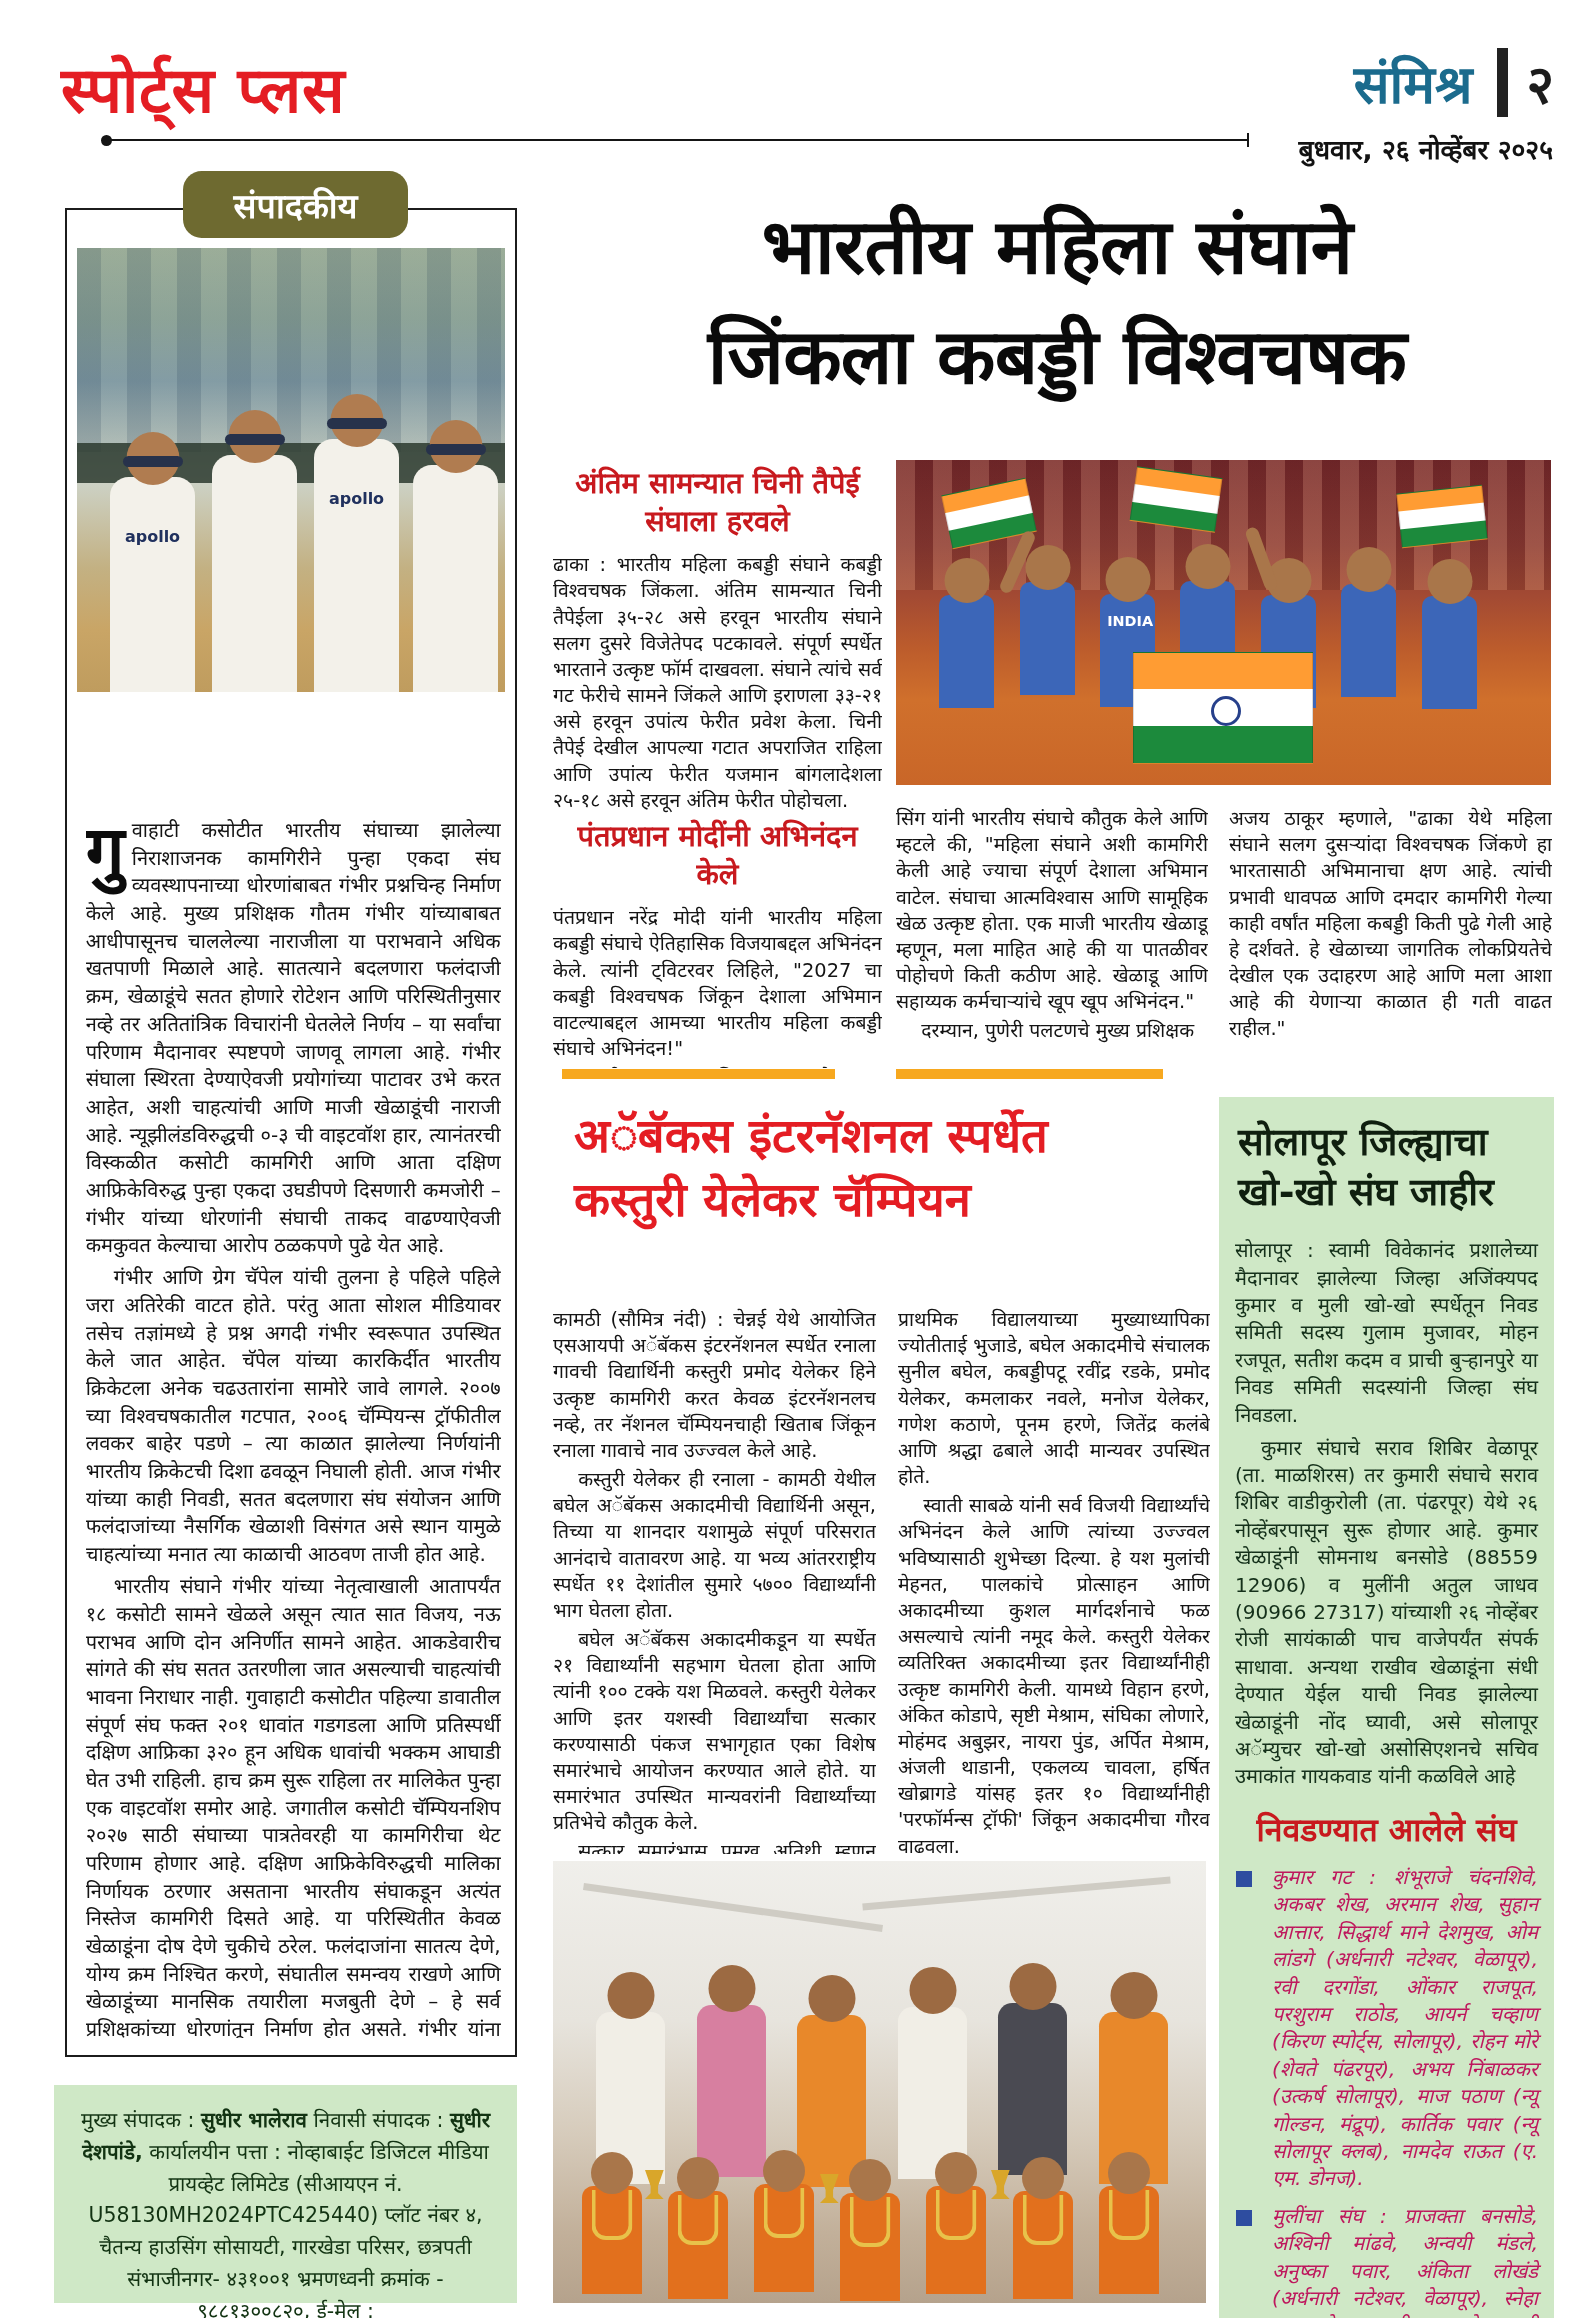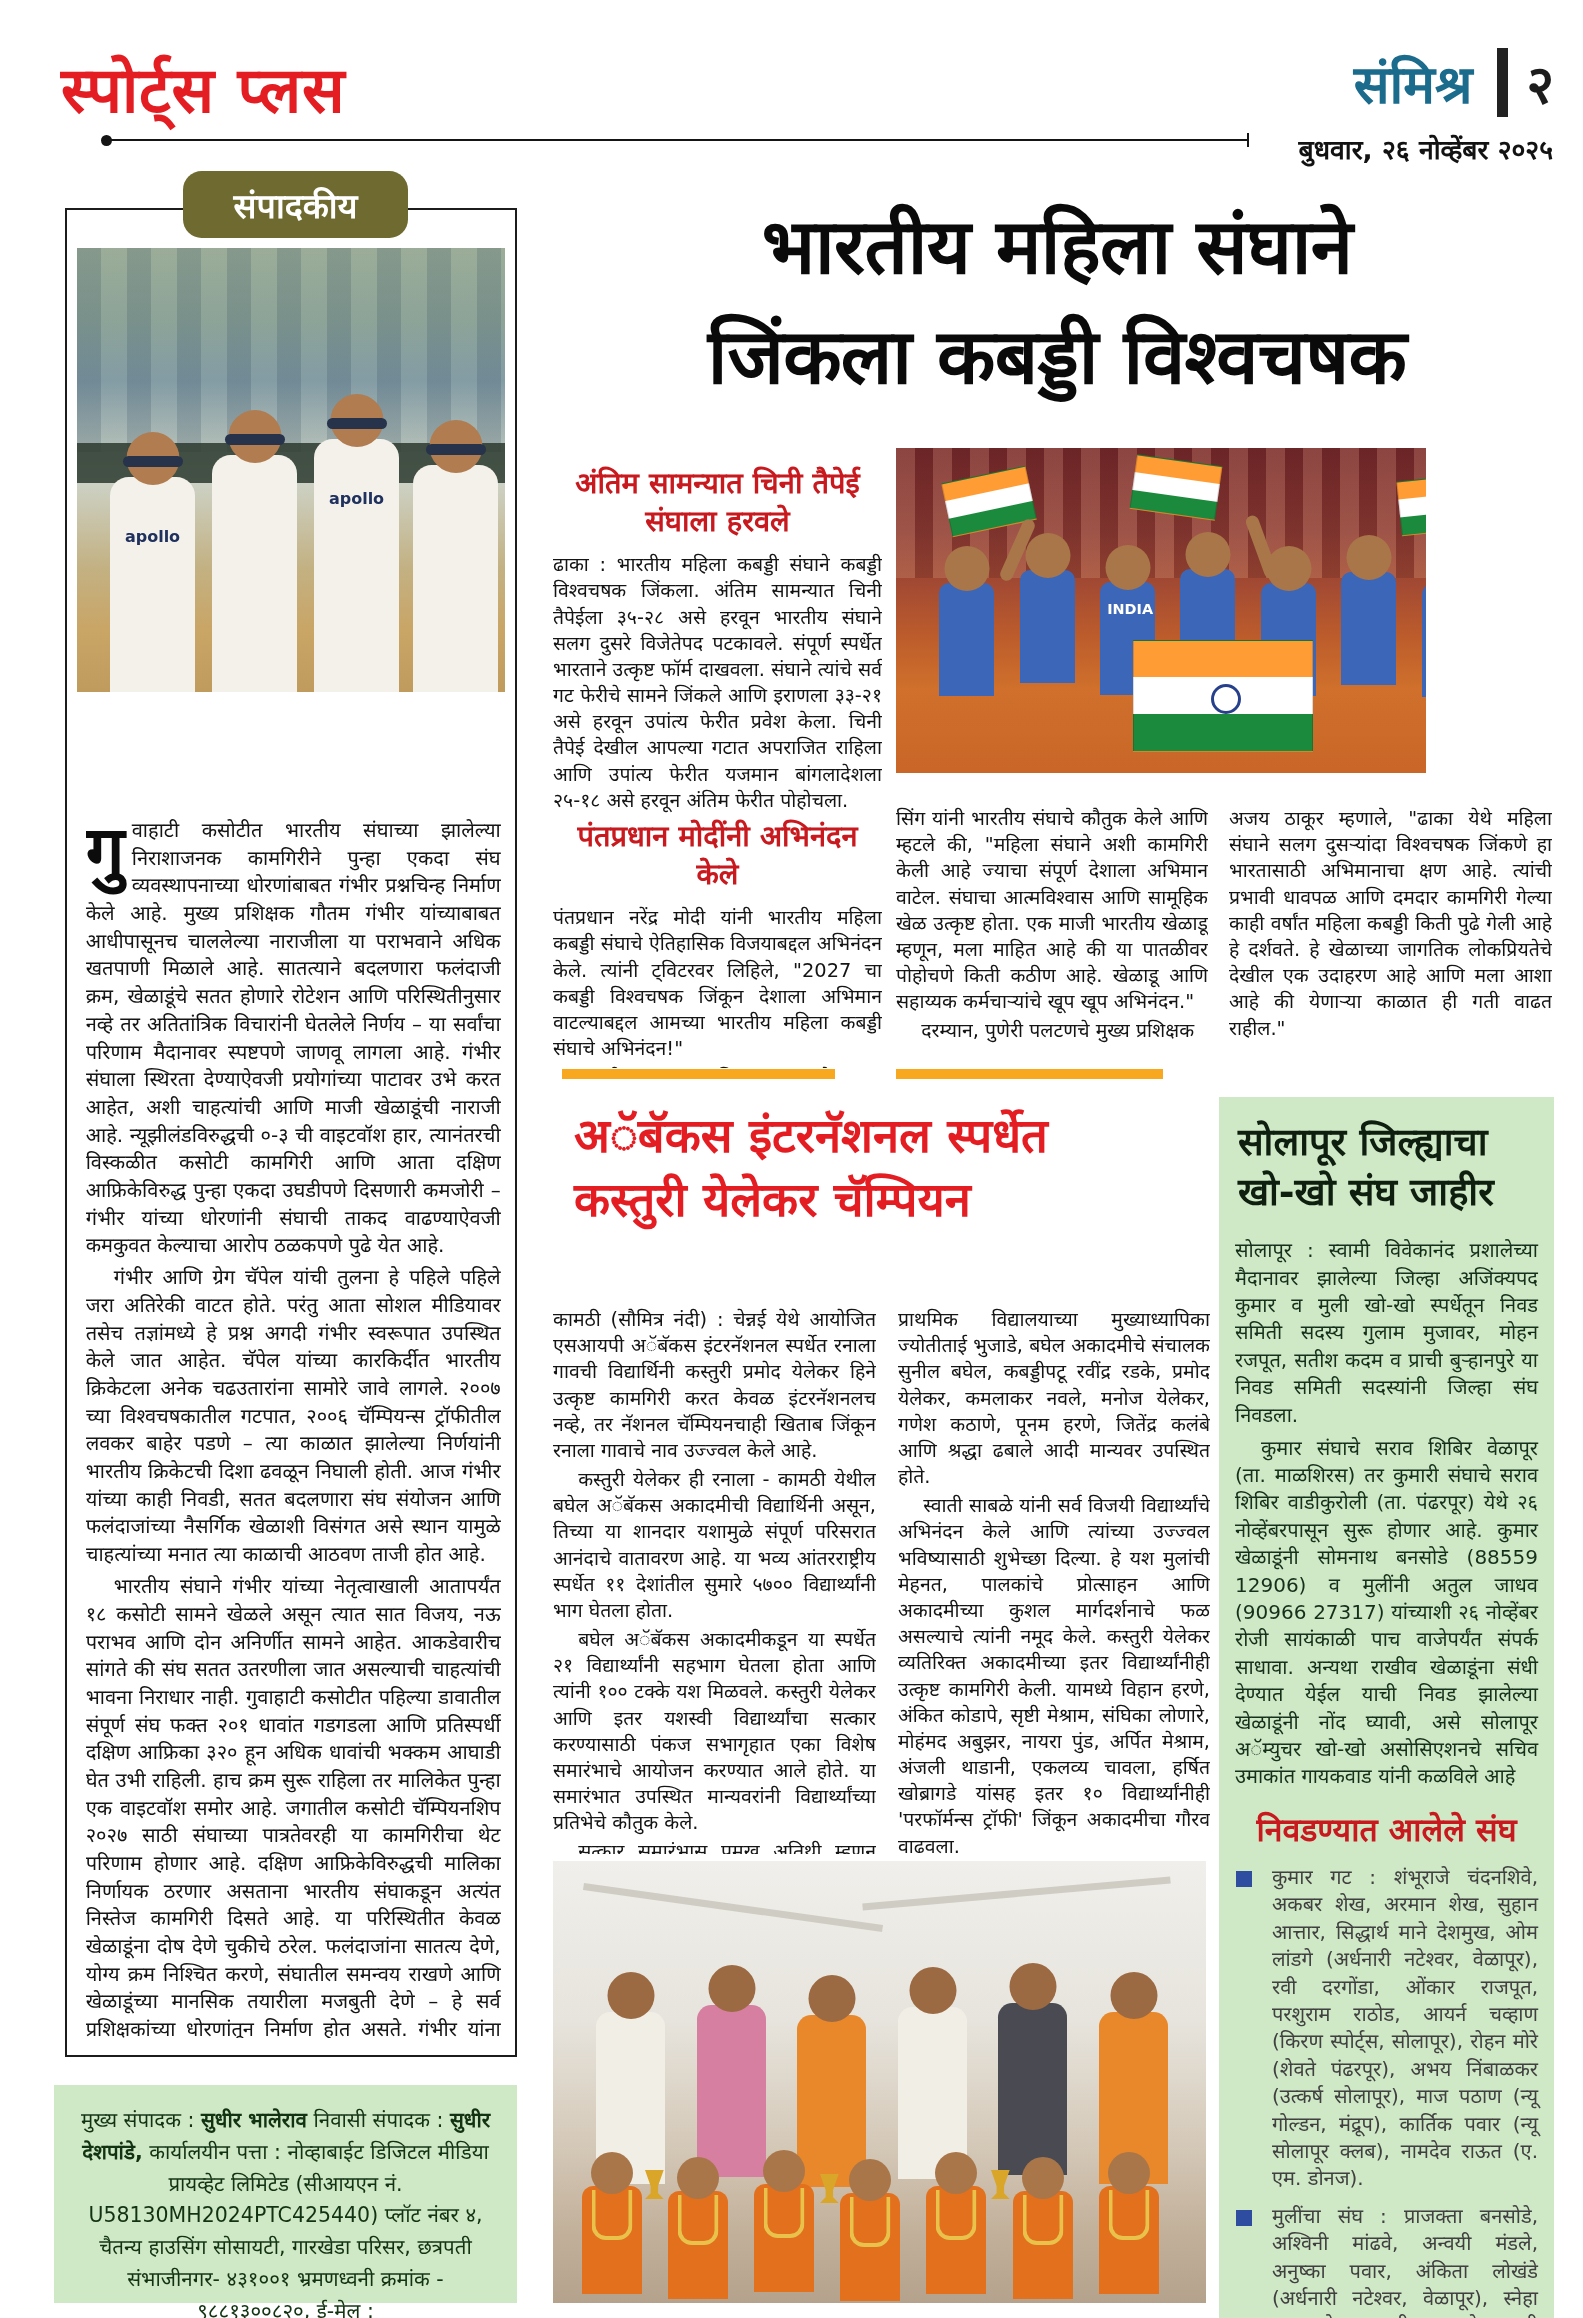--- a/index.html
+++ b/index.html
@@ -59,21 +59,21 @@
   .col p{margin-bottom:2.9px;}
   .col p.ind{text-indent:1.3em;}
   .lead-col1{left:553px;top:461px;width:329px;height:607px;}
   .lead-col2{left:896px;top:806px;width:312px;height:260px;}
   .lead-col3{left:1229px;top:806px;width:323px;height:260px;}
   .sub-red{color:var(--subhead-red);font-weight:800;font-size:29px;line-height:1.3;text-align:center;margin:4.3px 0 11.5px;}
   .orange-bar{position:absolute;height:10px;background:var(--highlight-orange);}
   .bar1{left:562px;top:1069px;width:273px;}
   .bar2{left:896px;top:1069px;width:267px;}
 
-  .kab-photo{position:absolute;left:896px;top:448px;width:530px;height:325px;overflow:hidden;
+  .kab-photo{position:absolute;left:896px;top:460px;width:655px;height:325px;overflow:hidden;
     background:linear-gradient(180deg,#76282b 0%,#8c3a33 26%,#a34a33 42%,#bc5c2c 58%,#d0702c 74%,#c96628 100%);}
   .kab-photo .glow{position:absolute;left:0;top:0;width:100%;height:40%;
     background:repeating-linear-gradient(90deg,rgba(255,220,180,.16) 0 18.7px,rgba(60,20,20,.18) 18.7px 37px);}
   .flag{position:absolute;width:86px;height:55px;border:0.7px solid rgba(0,0,0,.15);
     background:linear-gradient(180deg,#ff9c33 0 33%,#ffffff 33% 66%,#1c8a3c 66% 100%);}
   .flag.big{width:180px;height:112px;}
   .flag.big::after{content:"";position:absolute;left:50%;top:50%;width:24.4px;height:24.4px;margin:-12.2px 0 0 -12.2px;
     border-radius:50%;border:3.6px solid #27408b;}
   .kab-player{position:absolute;width:55px;height:113px;background:#3c66b8;border-radius:10px 10px 0 0;}
   .kab-player::before{content:"";position:absolute;left:50%;top:-37px;transform:translateX(-50%);
@@ -101,21 +101,21 @@
   .trophy{position:absolute;width:18.7px;height:29px;background:#d9a62a;clip-path:polygon(0 0,100% 0,70% 55%,70% 80%,100% 100%,0 100%,30% 80%,30% 55%);}
 
   
   .solapur-box{position:absolute;left:1219px;top:1097px;width:335px;height:1221px;background:var(--box-green);
     padding:17px 16px;overflow:hidden;color:#102b10;}
   .solapur-headline{font-size:38px;line-height:1.32;font-weight:800;color:#0f1f0f;margin:2.9px 0 20px 2.9px;}
   .solapur-box p{font-size:20px;line-height:1.37;text-align:justify;margin-bottom:5.7px;color:#14301a;}
   .solapur-box p.ind{text-indent:1.3em;}
   .solapur-sub{color:var(--subhead-red);font-size:32px;font-weight:800;text-align:center;margin:16px 0 14.4px;}
   .team-item{position:relative;font-size:20px;line-height:1.37;text-align:justify;
-    padding-left:37px;margin-bottom:10px;color:#404040;}
+    padding-left:37px;margin-bottom:10px;color:#be185d;font-style:italic;}
   .team-item::before{content:"";position:absolute;left:1.4px;top:7.2px;width:16px;height:16px;background:var(--bullet-blue);}
 </style>
 </head>
 <body>
 
 <div class="page">
 
   <div class="masthead-title">स्पोर्ट्स प्लस</div>
   <div class="section-block">
     <span class="section-name">संमिश्र</span><span class="section-divider"></span><span class="page-num">२</span>

